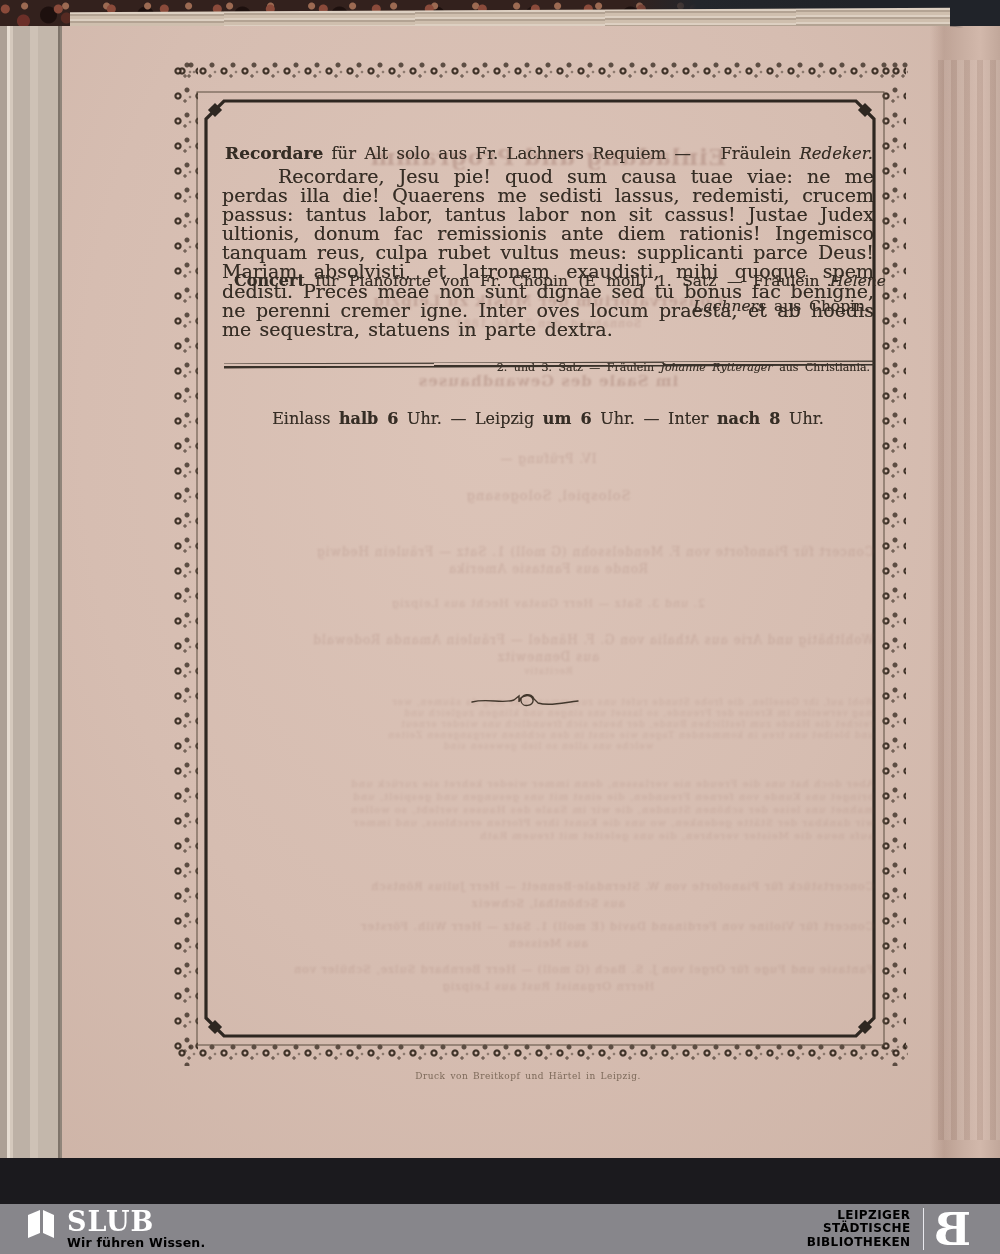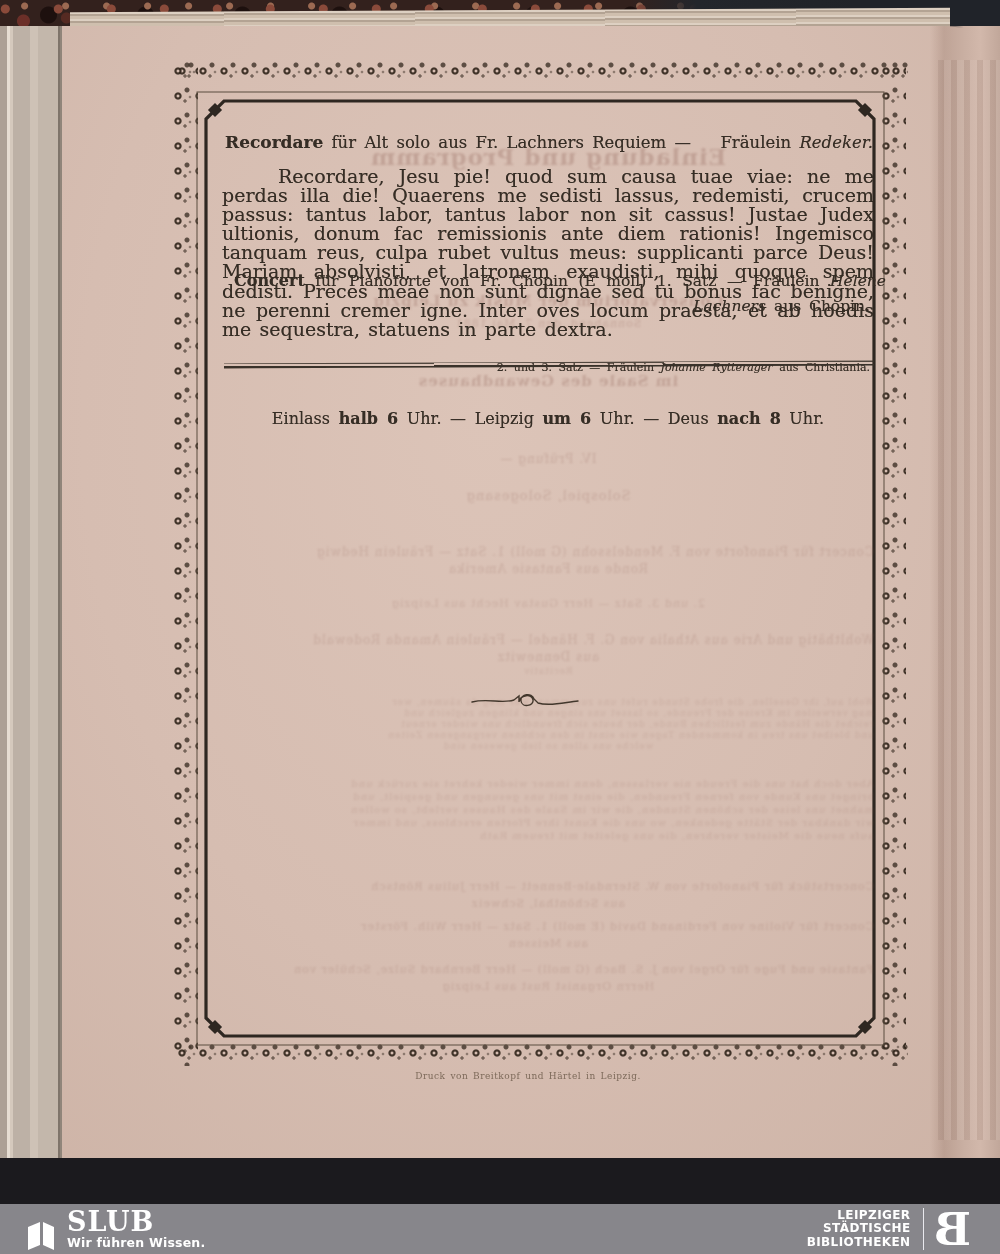--- a/index.html
+++ b/index.html
@@ -47,46 +47,46 @@
 
   .frame-svg{position:absolute;left:0;top:0;pointer-events:none;}
 
   
   .bleed-layer{position:absolute;left:0;top:0;width:1000px;height:1254px;pointer-events:none;}
   .bleed-line{position:absolute;left:222px;width:652px;transform:scaleX(-1);filter:blur(1.3px);
     color:#8d5f54;font-family:"DejaVu Serif",serif;letter-spacing:1px;white-space:nowrap;overflow:hidden;}
 
   
   .ink{color:#352d25;text-shadow:0 0 .4px rgba(60,45,35,.55);}
-  .heading{position:absolute;left:225px;top:132px;width:648px;display:flex;justify-content:space-between;align-items:center;font-size:16.5px;word-spacing:3px;}
+  .heading{position:absolute;left:225px;top:143px;width:648px;display:flex;justify-content:space-between;align-items:center;font-size:16.5px;word-spacing:3px;}
   .heading b{font-size:17px;}
   .latin{position:absolute;left:222px;top:167px;width:652px;font-size:19px;line-height:19.1px;text-align:justify;text-indent:56px;word-spacing:2.2px;}
   .concert1{position:absolute;left:234px;top:271px;width:652px;font-size:15.5px;text-align:justify;text-align-last:justify;word-spacing:3px;}
   .concert1 b{font-size:16px;}
   .concert2{position:absolute;left:222px;top:297px;width:648px;font-size:15.5px;text-align:right;word-spacing:3px;}
   .concert3{position:absolute;left:222px;top:329px;width:648px;font-size:11px;text-align:right;word-spacing:3px;margin-top:32px;}
   .rule{position:absolute;left:224px;top:362px;width:650px;height:5px;transform:rotate(-0.25deg);
     background:linear-gradient(180deg,rgba(58,50,42,.85) 0 1px,rgba(58,50,42,0) 1px 3px,#3a322a 3px 5px);}
   .einlass{position:absolute;left:222px;top:409px;width:652px;text-align:center;font-size:16px;word-spacing:3.5px;}
   .directorium{position:absolute;left:222px;top:483px;width:652px;text-align:center;transform:translateX(82px);
     font-family:"DejaVu Sans",sans-serif;font-weight:700;font-size:17.5px;letter-spacing:.2px;color:#2a2521;}
   .flourish{position:absolute;left:470px;top:687px;}
   .imprint{position:absolute;left:176px;top:1071px;width:732px;text-align:center;transform:translateX(-14px);
     font-size:9px;color:#7d6a5a;letter-spacing:.5px;word-spacing:1.5px;}
 
   
   .footer{position:absolute;left:0;top:1204px;width:1000px;height:50px;background:#87868b;
     display:flex;justify-content:space-between;align-items:center;padding:0 26px;box-sizing:border-box;
     font-family:"DejaVu Sans",sans-serif;}
-  .slub-block{display:flex;align-items:flex-end;gap:11px;}
+  .slub-block{display:flex;align-items:flex-start;gap:11px;}
   .slub-text{display:flex;flex-direction:column;line-height:1;}
   .slub-name{font-family:"DejaVu Serif",serif;font-weight:700;font-size:27px;color:#fff;letter-spacing:1px;}
-  .slub-tagline{font-size:12.5px;color:#ffffff;font-weight:700;margin-top:2px;letter-spacing:.2px;}
+  .slub-tagline{font-size:12.5px;color:#000000;font-weight:700;margin-top:2px;letter-spacing:.2px;}
   .lsb-block{display:flex;align-items:center;gap:12px;}
-  .lsb-lines{text-align:right;color:#ffffff;font-weight:700;font-size:12px;line-height:13.5px;letter-spacing:.4px;}
+  .lsb-lines{text-align:right;color:#000000;font-weight:700;font-size:12px;line-height:13.5px;letter-spacing:.4px;}
   .lsb-divider{width:1.5px;height:42px;background:#e9e9ee;}
 </style>
 </head>
 <body>
 
 <div class="stage">
 
   <div class="cover-top"></div>
   <div class="cover-dark"></div>
   <div class="corner-dark"></div>
@@ -159,21 +159,21 @@
   </div>
   <div class="concert3 ink">
     <span>2. und 3. Satz — Fräulein</span> <i>Johanne Rytterager</i> <span>aus Christiania.</span>
   </div>
 
   <div class="rule"></div>
 
   <div class="einlass ink">
     <span>Einlass</span> <b>halb 6</b>
     <span>Uhr. — Leipzig</span> <b>um 6</b>
-    <span>Uhr. — Deus</span> <b>nach 8</b>
+    <span>Uhr. — Inter</span> <b>nach 8</b>
     <span>Uhr.</span>
   </div>
 
 
   <svg class="flourish" width="120" height="26">
     <path d="M2 15 C18 11 32 17 44 13 l5 -4 v6 c1 -7 13 -9 14 -2 c1 6 -11 8 -12 1 c-1 -7 11 -9 13 -2 l4 4 c12 4 28 -1 40 -2" fill="none" stroke="#42372c" stroke-width="1.4" stroke-linecap="round"></path>
   </svg>
 
   <div class="imprint">Druck von Breitkopf und Härtel in Leipzig.</div>
 

